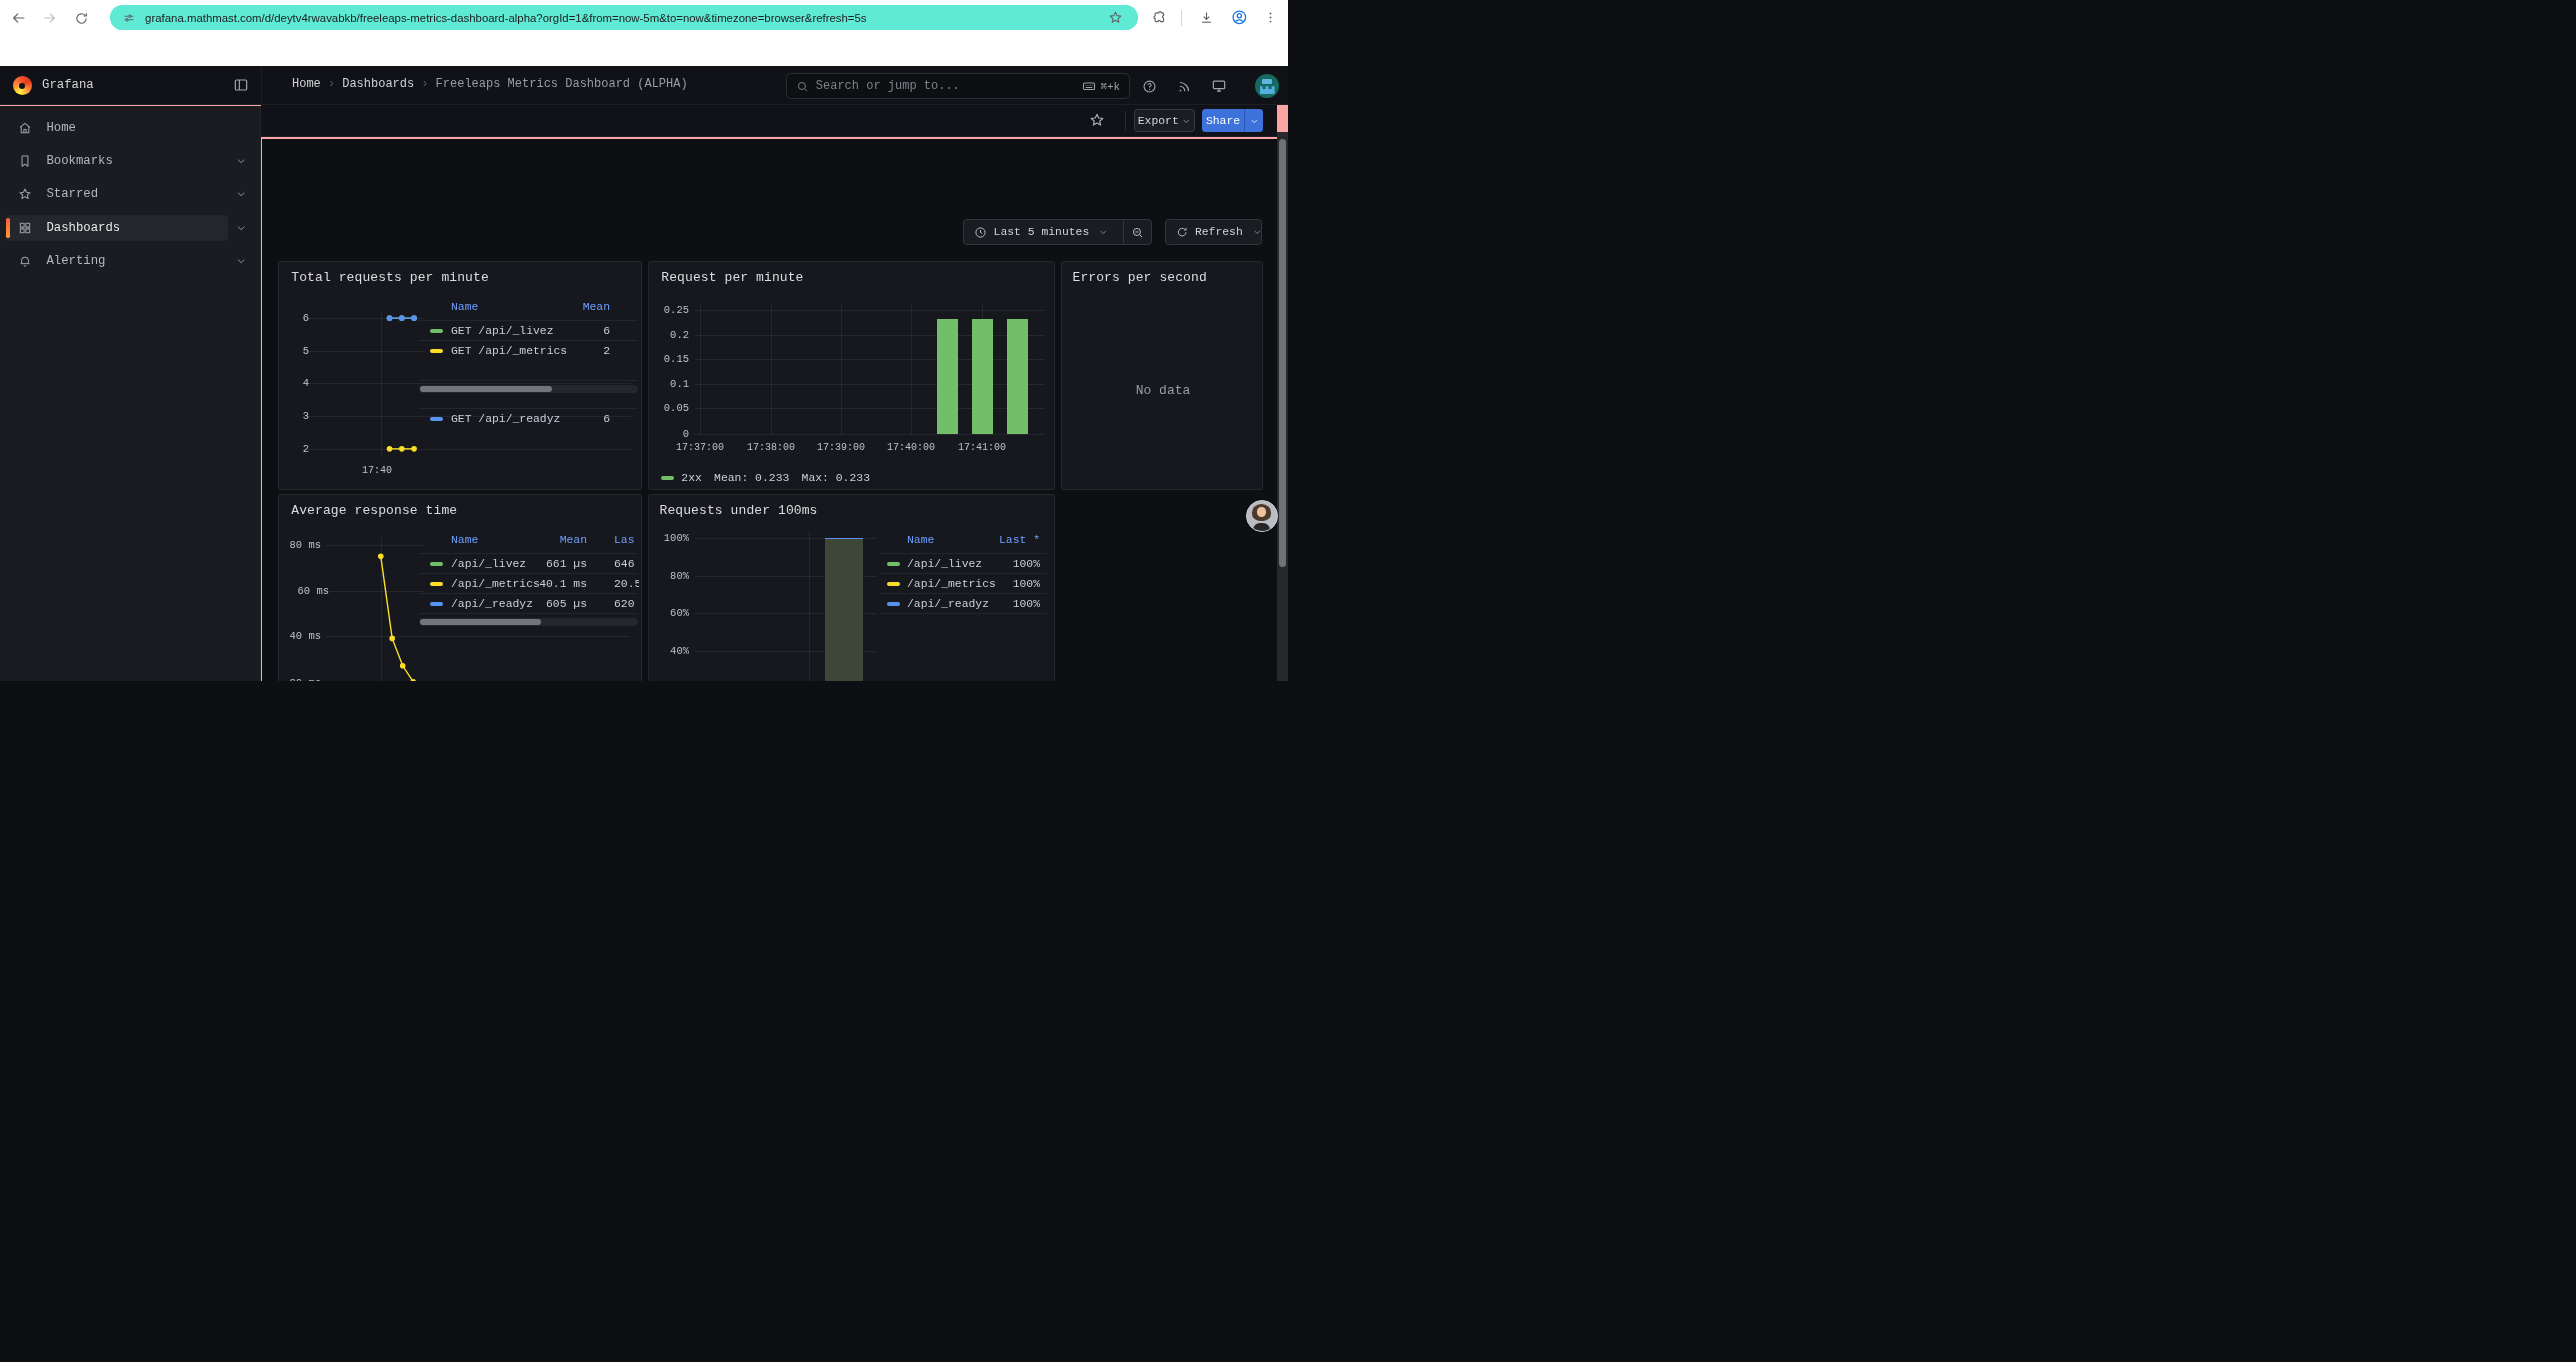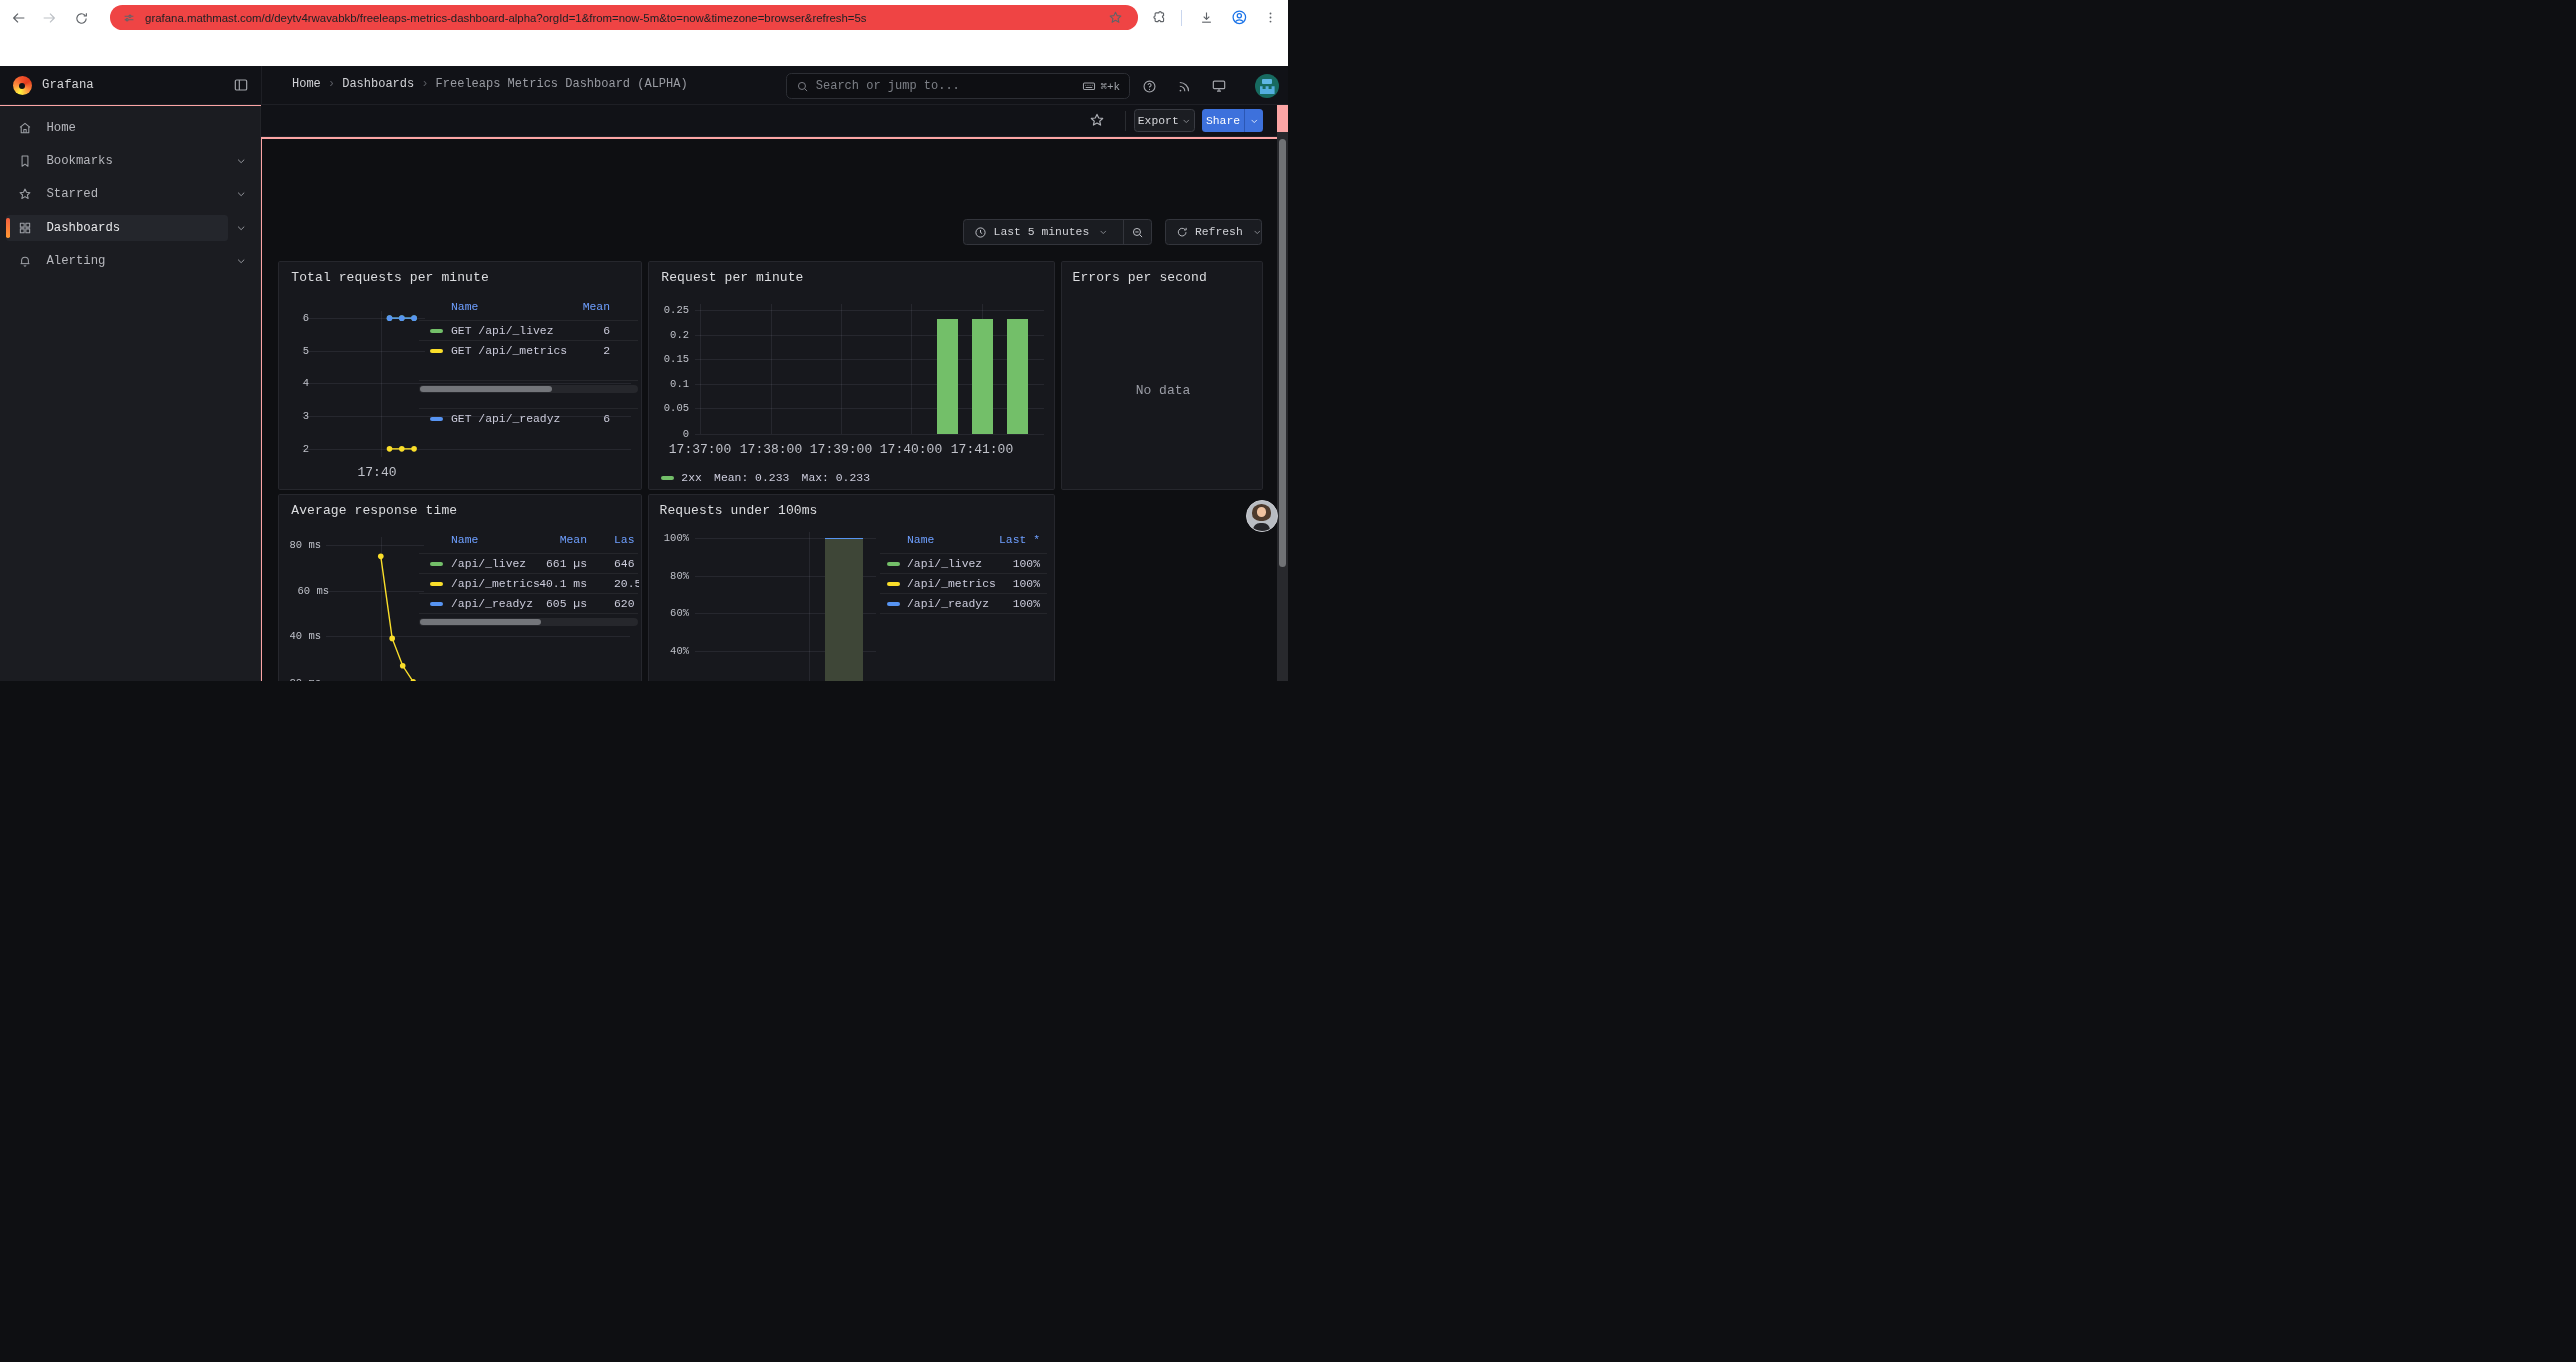--- a/index.html
+++ b/index.html
@@ -5,21 +5,21 @@
   * { margin:0; padding:0; box-sizing:border-box; }
   html,body { background:#0E0F12; }
   body { font-family:"Liberation Sans", sans-serif; }
   .screen { position:relative; width:1288px; height:681px; overflow:hidden; background:#0E0F12; }
   .abs { position:absolute; }
 
   
   .toolbar { position:absolute; left:0; top:0; width:1288px; height:35px; background:#ffffff; }
   .bookbar { position:absolute; left:0; top:35px; width:1288px; height:31px; background:#ffffff; }
   .nav-btn { position:absolute; width:24.6px; height:24.6px; top:6.1px; display:flex; align-items:center; justify-content:center; color:#5F6368; }
-  .url-bar { position:absolute; left:110px; top:5.3px; width:1028px; height:24.6px; background:#ef4444; border-radius:12.3px; display:flex; align-items:center; padding:0 12.3px; }
+  .url-bar { position:absolute; left:110px; top:5.3px; width:1028px; height:24.6px; background:#5eead4; border-radius:12.3px; display:flex; align-items:center; padding:0 12.3px; }
   .url-text { font-size:11.4px; color:#202124; white-space:nowrap; overflow:hidden; margin-left:8.8px; }
   .tb-icon { position:absolute; top:6.1px; width:23px; height:23px; display:flex; align-items:center; justify-content:center; color:#5F6368; }
   .chip { position:absolute; top:39px; height:22px; border-radius:11.4px; display:flex; align-items:center; gap:6.1px; padding:0 8px; color:#3C4043; font-size:11px; }
   .v-div { position:absolute; width:0.9px; background:#C9D6EE; }
 
   
   .gf { position:absolute; left:0; top:66px; width:1288px; height:616px; background:#fca5a5;font-family:Liberation Mono, monospace; }
   .gf-header { position:absolute; left:0; top:0; width:1288px; height:39px; background:#111217; border-bottom:0.9px solid #1E1F25; }
   .brand-sep { position:absolute; left:261px; top:0; width:0.9px; height:39px; background:#1E1F25; }
   .crumb { font-size:12px; color:#D2D3D7; }
@@ -43,21 +43,21 @@
   .side-chev { position:absolute; right:-19px; color:#9DA0A6; display:flex; }
 
   
   .canvas { position:absolute; left:262px; top:73px; width:1015px; height:543px; background:#0E0F12; }
   .ctl-group { position:absolute; height:26px; background:#1A1C21; border:0.9px solid #33353C; border-radius:3.5px; display:flex; align-items:center; color:#D0D1D6; font-size:11.4px; }
   .ctl-sep { width:0.9px; align-self:stretch; background:#33353C; }
 
   .panel { position:absolute; background:#17181D; border:0.9px solid #26272D; border-radius:1.8px; }
   .p-title { position:absolute; left:12.3px; top:8px; font-size:13px; font-weight:500; color:#DCDDE0; letter-spacing:0.1px; }
   .ytick { position:absolute; font-size:10.5px; color:#BFC1C9; text-align:right; transform:translateY(-50%); }
-  .xtick { position:absolute; font-size:13px; color:#BFC1C9; transform:translateX(-50%); white-space:nowrap; }
+  .xtick { position:absolute; font-size:10px; color:#BFC1C9; transform:translateX(-50%); white-space:nowrap; }
   .gridline-h { position:absolute; height:0.9px; background:rgba(204,204,220,0.09); }
   .gridline-v { position:absolute; width:0.9px; background:rgba(204,204,220,0.09); }
   .chart-svg { position:absolute; left:0; top:0; }
   .bar { position:absolute; background:#73BF69; }
 
   .legend { position:absolute; font-size:11.4px; color:#CCCCDC; }
   .lg-head { position:absolute; color:#6E9FFF; font-weight:500; }
   .lg-row { position:absolute; height:20px; border-top:0.9px solid rgba(204,204,220,0.08); cursor:pointer; }
   .lg-row:first-of-type { border-top:0.9px solid rgba(204,204,220,0.12); }
   .lg-pill { position:absolute; top:8px; width:13px; height:4.4px; border-radius:2.6px; }

